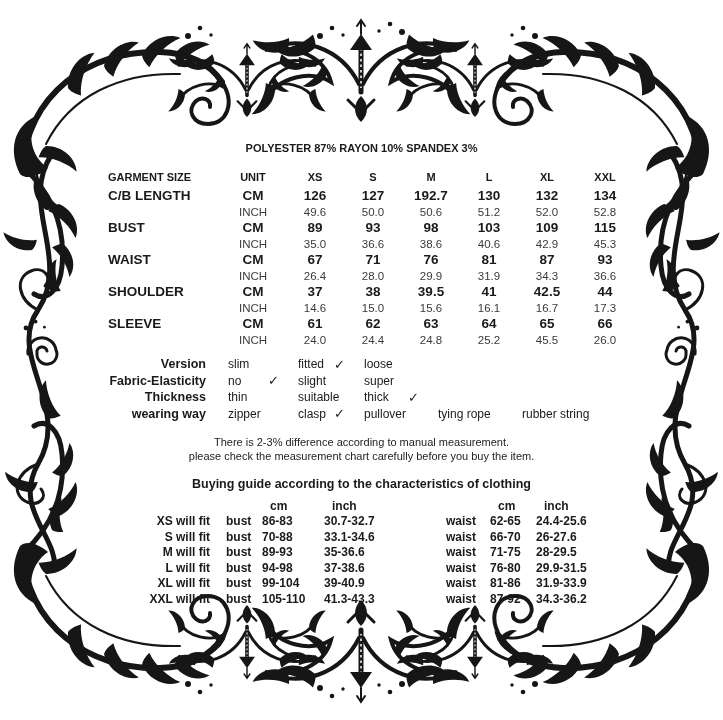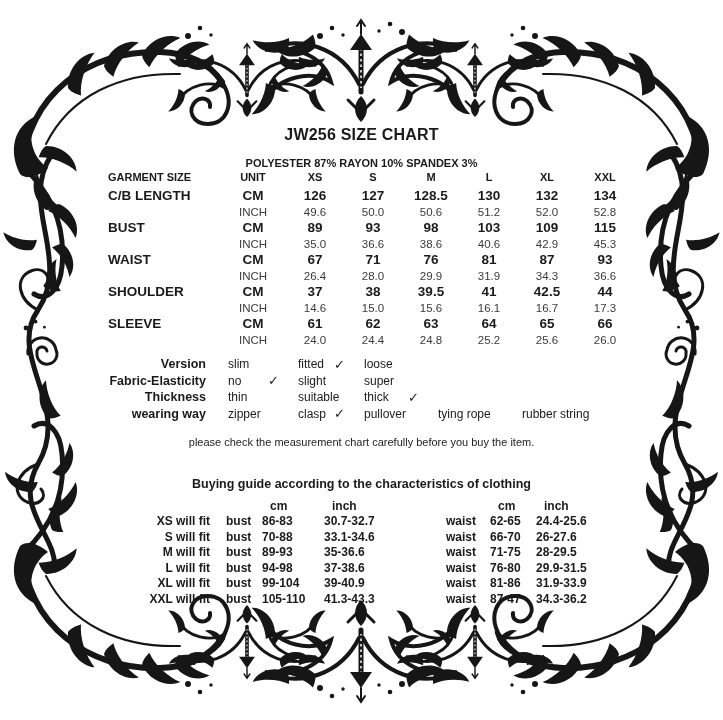--- a/index.html
+++ b/index.html
@@ -11,21 +11,21 @@
   
   .s2{fill:none;stroke:#161616;stroke-width:2;stroke-linecap:round;}
   .s3{fill:none;stroke:#161616;stroke-width:3;stroke-linecap:round;}
   .s4{fill:none;stroke:#161616;stroke-width:4;stroke-linecap:round;}
   .s5{fill:none;stroke:#161616;stroke-width:5;stroke-linecap:round;}
   .s6{fill:none;stroke:#161616;stroke-width:6;stroke-linecap:round;}
   .f{fill:#161616;stroke:none;}
 
   .title{position:absolute;top:126px;left:0;right:0;text-align:center;
          font-size:16px;font-weight:bold;letter-spacing:.2px;}
-  .subtitle{position:absolute;top:157px;left:0;right:0;text-align:center;
+  .subtitle{position:absolute;top:142px;left:0;right:0;text-align:center;
          font-size:11px;font-weight:bold;}
 
   
   .size-table{position:absolute;top:167px;left:108px;width:524px;}
   .st-row{display:grid;grid-template-columns:112px 66px repeat(6,58px);align-items:center;}
   .st-label{text-align:left;}
   .st-unit,.st-val{text-align:center;}
   .size-table > .st-row:first-child{height:20px;font-weight:bold;font-size:11px;}
   .size-table > .st-row:nth-child(even){height:17px;font-weight:bold;font-size:13.5px;}
   .size-table > .st-row:nth-child(odd):not(:first-child){height:15px;font-size:11.5px;color:#3a3a3a;}
@@ -128,41 +128,40 @@
     <use href="#vine" transform="translate(677,362) scale(-1,1)"></use>
 
     <use href="#dots3" transform="translate(320,36)"></use>
     <use href="#dots3" transform="translate(402,32) scale(-1,1)"></use>
     <use href="#dots3" transform="translate(320,688) scale(1,-1)"></use>
     <use href="#dots3" transform="translate(402,684) scale(-1,-1)"></use>
   </svg>
 
   <div class="content">
 
-    <div class="title">JW256 SIZE CHART</div>
     <div class="subtitle">POLYESTER 87% RAYON 10% SPANDEX 3%</div>
 
     <div class="size-table">
       <div class="st-row">
         <div class="st-label">GARMENT SIZE</div>
         <div class="st-unit">UNIT</div>
         <div class="st-val">XS</div>
         <div class="st-val">S</div>
         <div class="st-val">M</div>
         <div class="st-val">L</div>
         <div class="st-val">XL</div>
         <div class="st-val">XXL</div>
       </div>
 
         <div class="st-row">
           <div class="st-label">C/B LENGTH</div>
           <div class="st-unit">CM</div>
           <div class="st-val">126</div>
           <div class="st-val">127</div>
-          <div class="st-val">128.5</div>
+          <div class="st-val">192.7</div>
           <div class="st-val">130</div>
           <div class="st-val">132</div>
           <div class="st-val">134</div>
         </div>
 
         <div class="st-row">
           <div class="st-label"></div>
           <div class="st-unit">INCH</div>
           <div class="st-val">49.6</div>
           <div class="st-val">50.0</div>
@@ -249,21 +248,21 @@
           <div class="st-val">66</div>
         </div>
 
         <div class="st-row">
           <div class="st-label"></div>
           <div class="st-unit">INCH</div>
           <div class="st-val">24.0</div>
           <div class="st-val">24.4</div>
           <div class="st-val">24.8</div>
           <div class="st-val">25.2</div>
-          <div class="st-val">25.6</div>
+          <div class="st-val">45.5</div>
           <div class="st-val">26.0</div>
         </div>
 
     </div>
 
     <div class="attrs">
 
         <div class="attr-row">
           <div class="attr-label">Version</div>
           <div class="attr-opt">slim</div>
@@ -309,20 +308,21 @@
           <div class="attr-opt">pullover</div>
           <div class="attr-mark"></div>
           <div class="attr-opt">tying rope</div>
           <div class="attr-opt">rubber string</div>
         </div>
 
     </div>
 
     <div class="notes">
 
+        <div>There is 2-3% difference according to manual measurement.</div>
 
 
         <div>please check the measurement chart carefully before you buy the item.</div>
 
     </div>
 
     <div class="guide-title">Buying guide according to the characteristics of clothing</div>
 
     <div class="guide">
       <div class="g-row">
@@ -398,20 +398,20 @@
         </div>
 
         <div class="g-row">
           <div class="g-size">XXL will fit</div>
           <div></div>
           <div>bust</div>
           <div>105-110</div>
           <div>41.3-43.3</div>
           <div></div>
           <div>waist</div>
-          <div>87-47</div>
+          <div>87-92</div>
           <div>34.3-36.2</div>
         </div>
 
     </div>
 
   </div>
 </div>
 
 </body></html>

